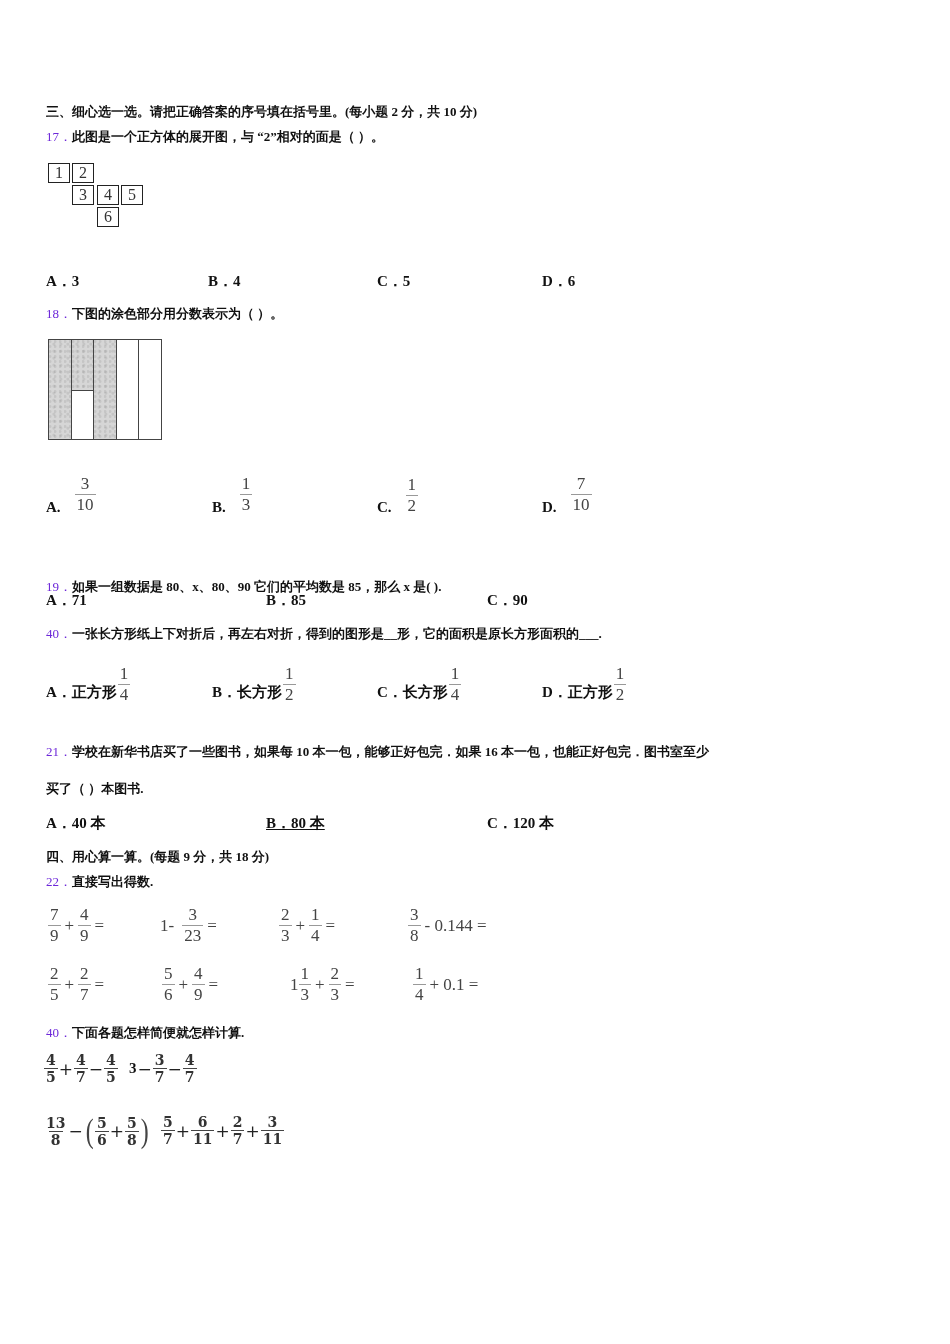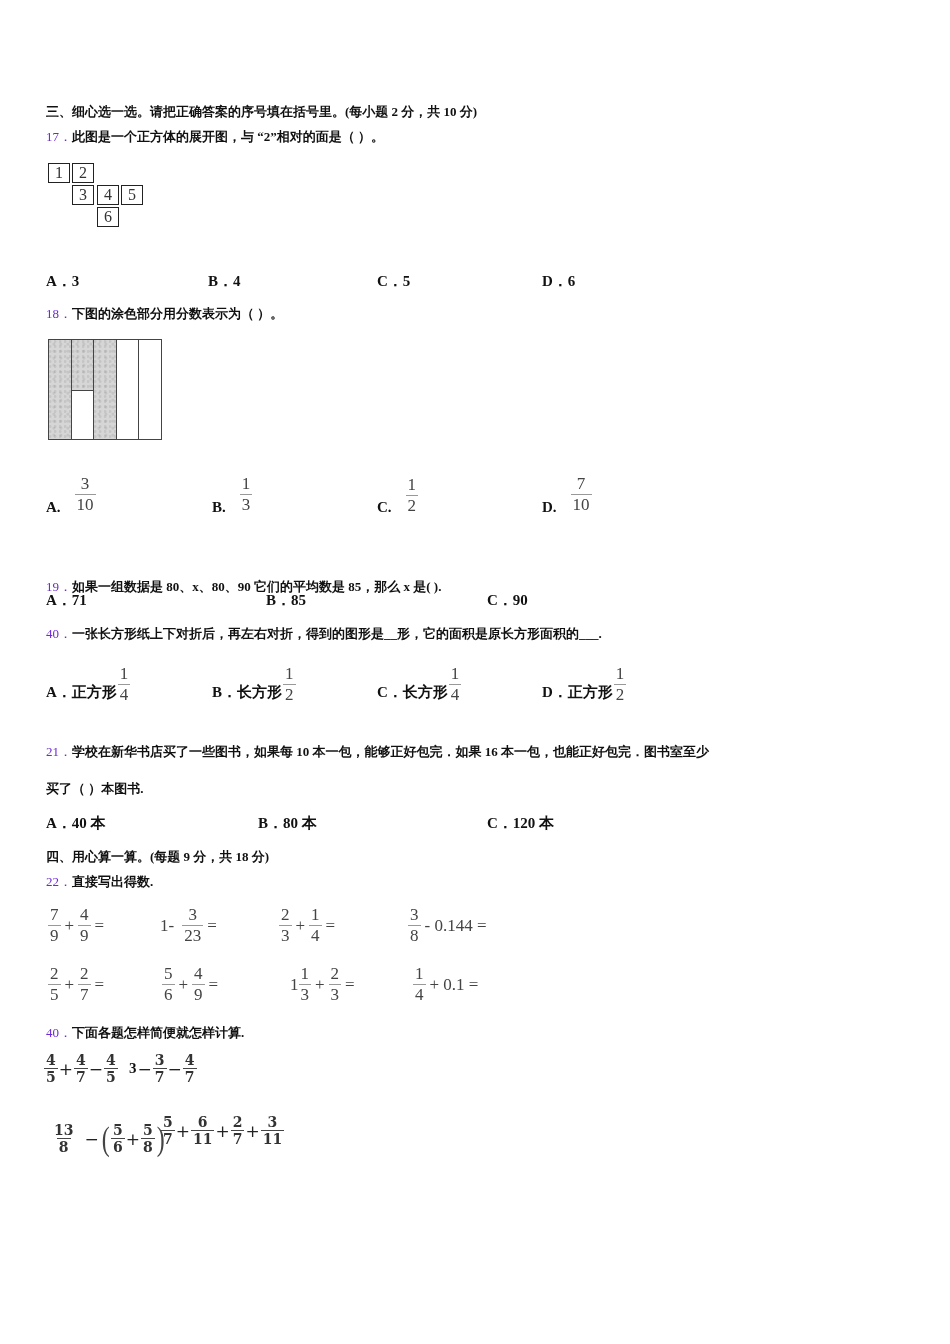--- a/index.html
+++ b/index.html
@@ -138,21 +138,21 @@
       <span class="num">1</span>
       <span class="den">2</span>
     </span>
 </div>
 
 <div class="line" style="left:46px; top:743px;">
   <span class="qnum">21．</span><span>学校在新华书店买了一些图书，如果每 10 本一包，能够正好包完．如果 16 本一包，也能正好包完．图书室至少</span>
 </div>
 <div class="line" style="left:46px; top:780px;">买了（        ）本图书.</div>
 <div class="opt" style="left:46px; top:814px;"><span>A．</span><span>40 本</span></div>
-<div class="opt" style="left:258px; top:814px;"><span>B．</span><span>80 本</span></div>
+<div class="opt" style="left:266px; top:814px;text-decoration:underline;"><span>B．</span><span>80 本</span></div>
 <div class="opt" style="left:487px; top:814px;"><span>C．</span><span>120 本</span></div>
 
 <div class="line" style="left:46px; top:848px;">四、用心算一算。(每题 9 分，共 18 分)</div>
 
 <div class="line" style="left:46px; top:873px;">
   <span class="qnum">22．</span><span>直接写出得数.</span>
 </div>
 
 <div class="expr" style="left:46px; top:905px;">
   <span class="frac">
@@ -267,21 +267,21 @@
       <span class="den">7</span>
     </span>
   <span class="op-b">−</span>
   <span class="frac bold" style="margin:0;">
       <span class="num">4</span>
       <span class="den">7</span>
     </span>
 </div>
 
 <div class="expr" style="left:44px; top:1114px;">
-  <span class="frac bold" style="margin:8px;">
+  <span class="frac bold" style="margin:0;">
       <span class="num">13</span>
       <span class="den">8</span>
     </span>
   <span class="op-b">−</span>
   <span class="paren">(</span>
   <span class="frac bold" style="margin:0;">
       <span class="num">5</span>
       <span class="den">6</span>
     </span>
   <span class="op-b">+</span>

